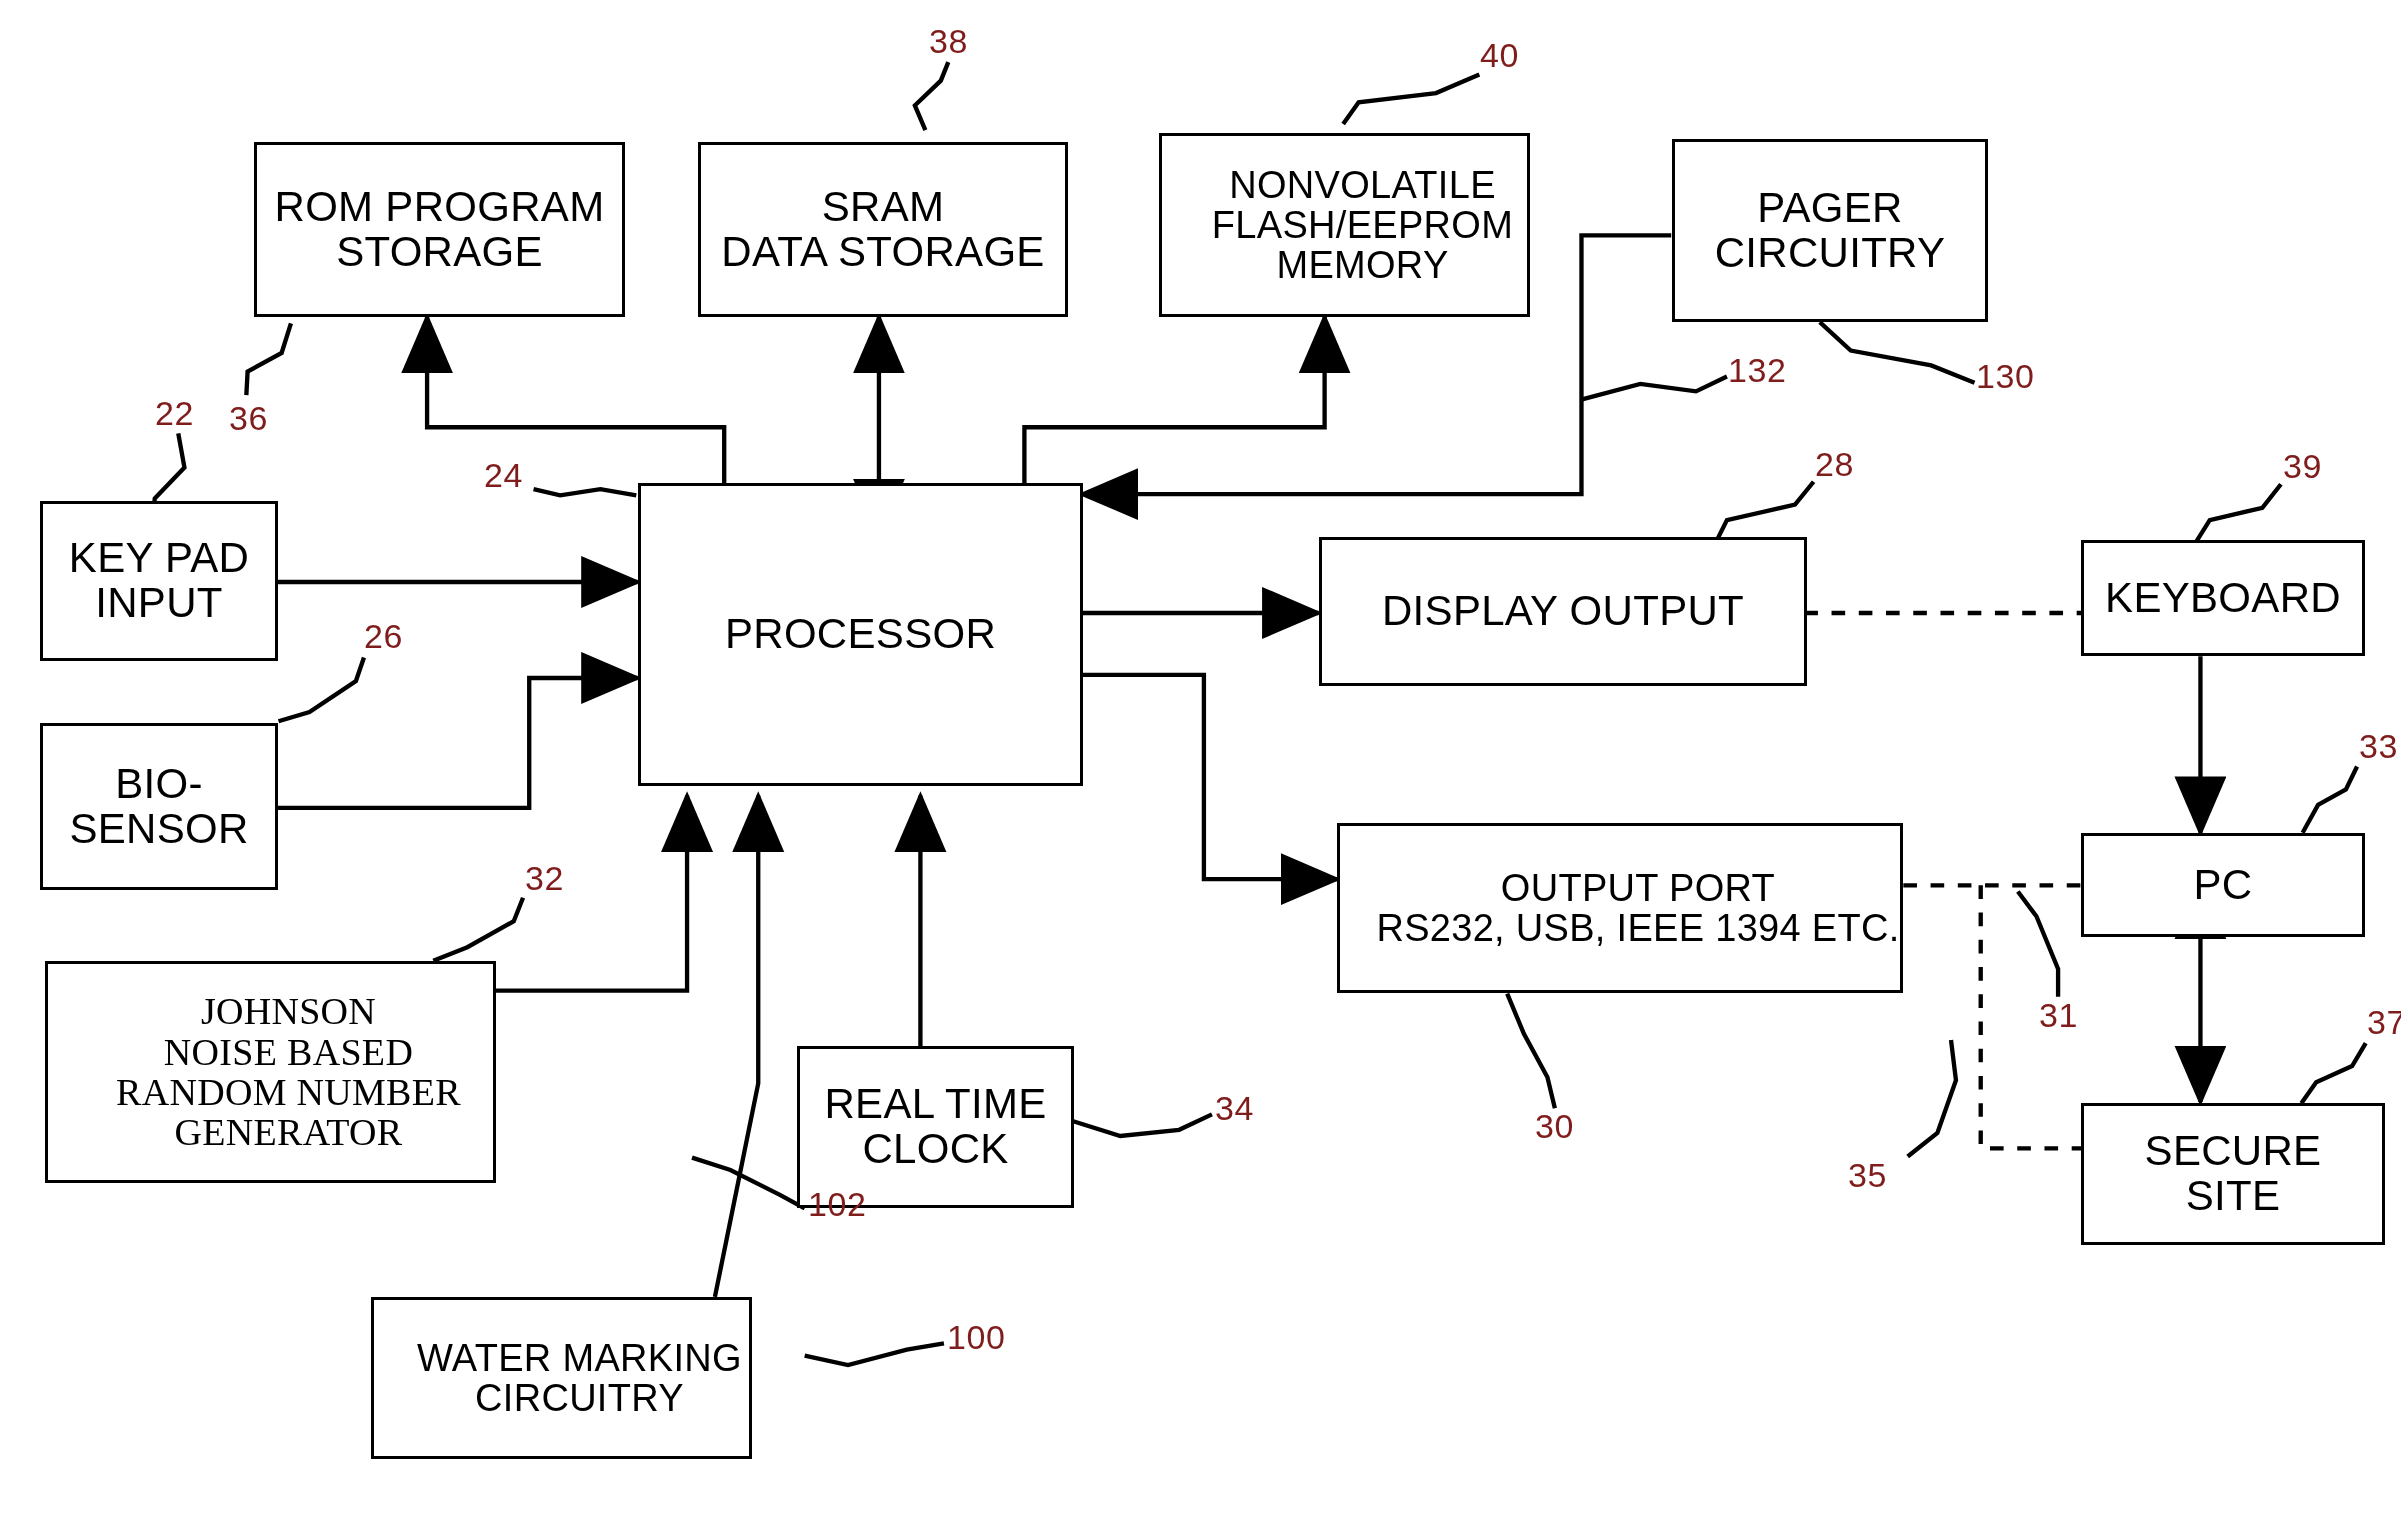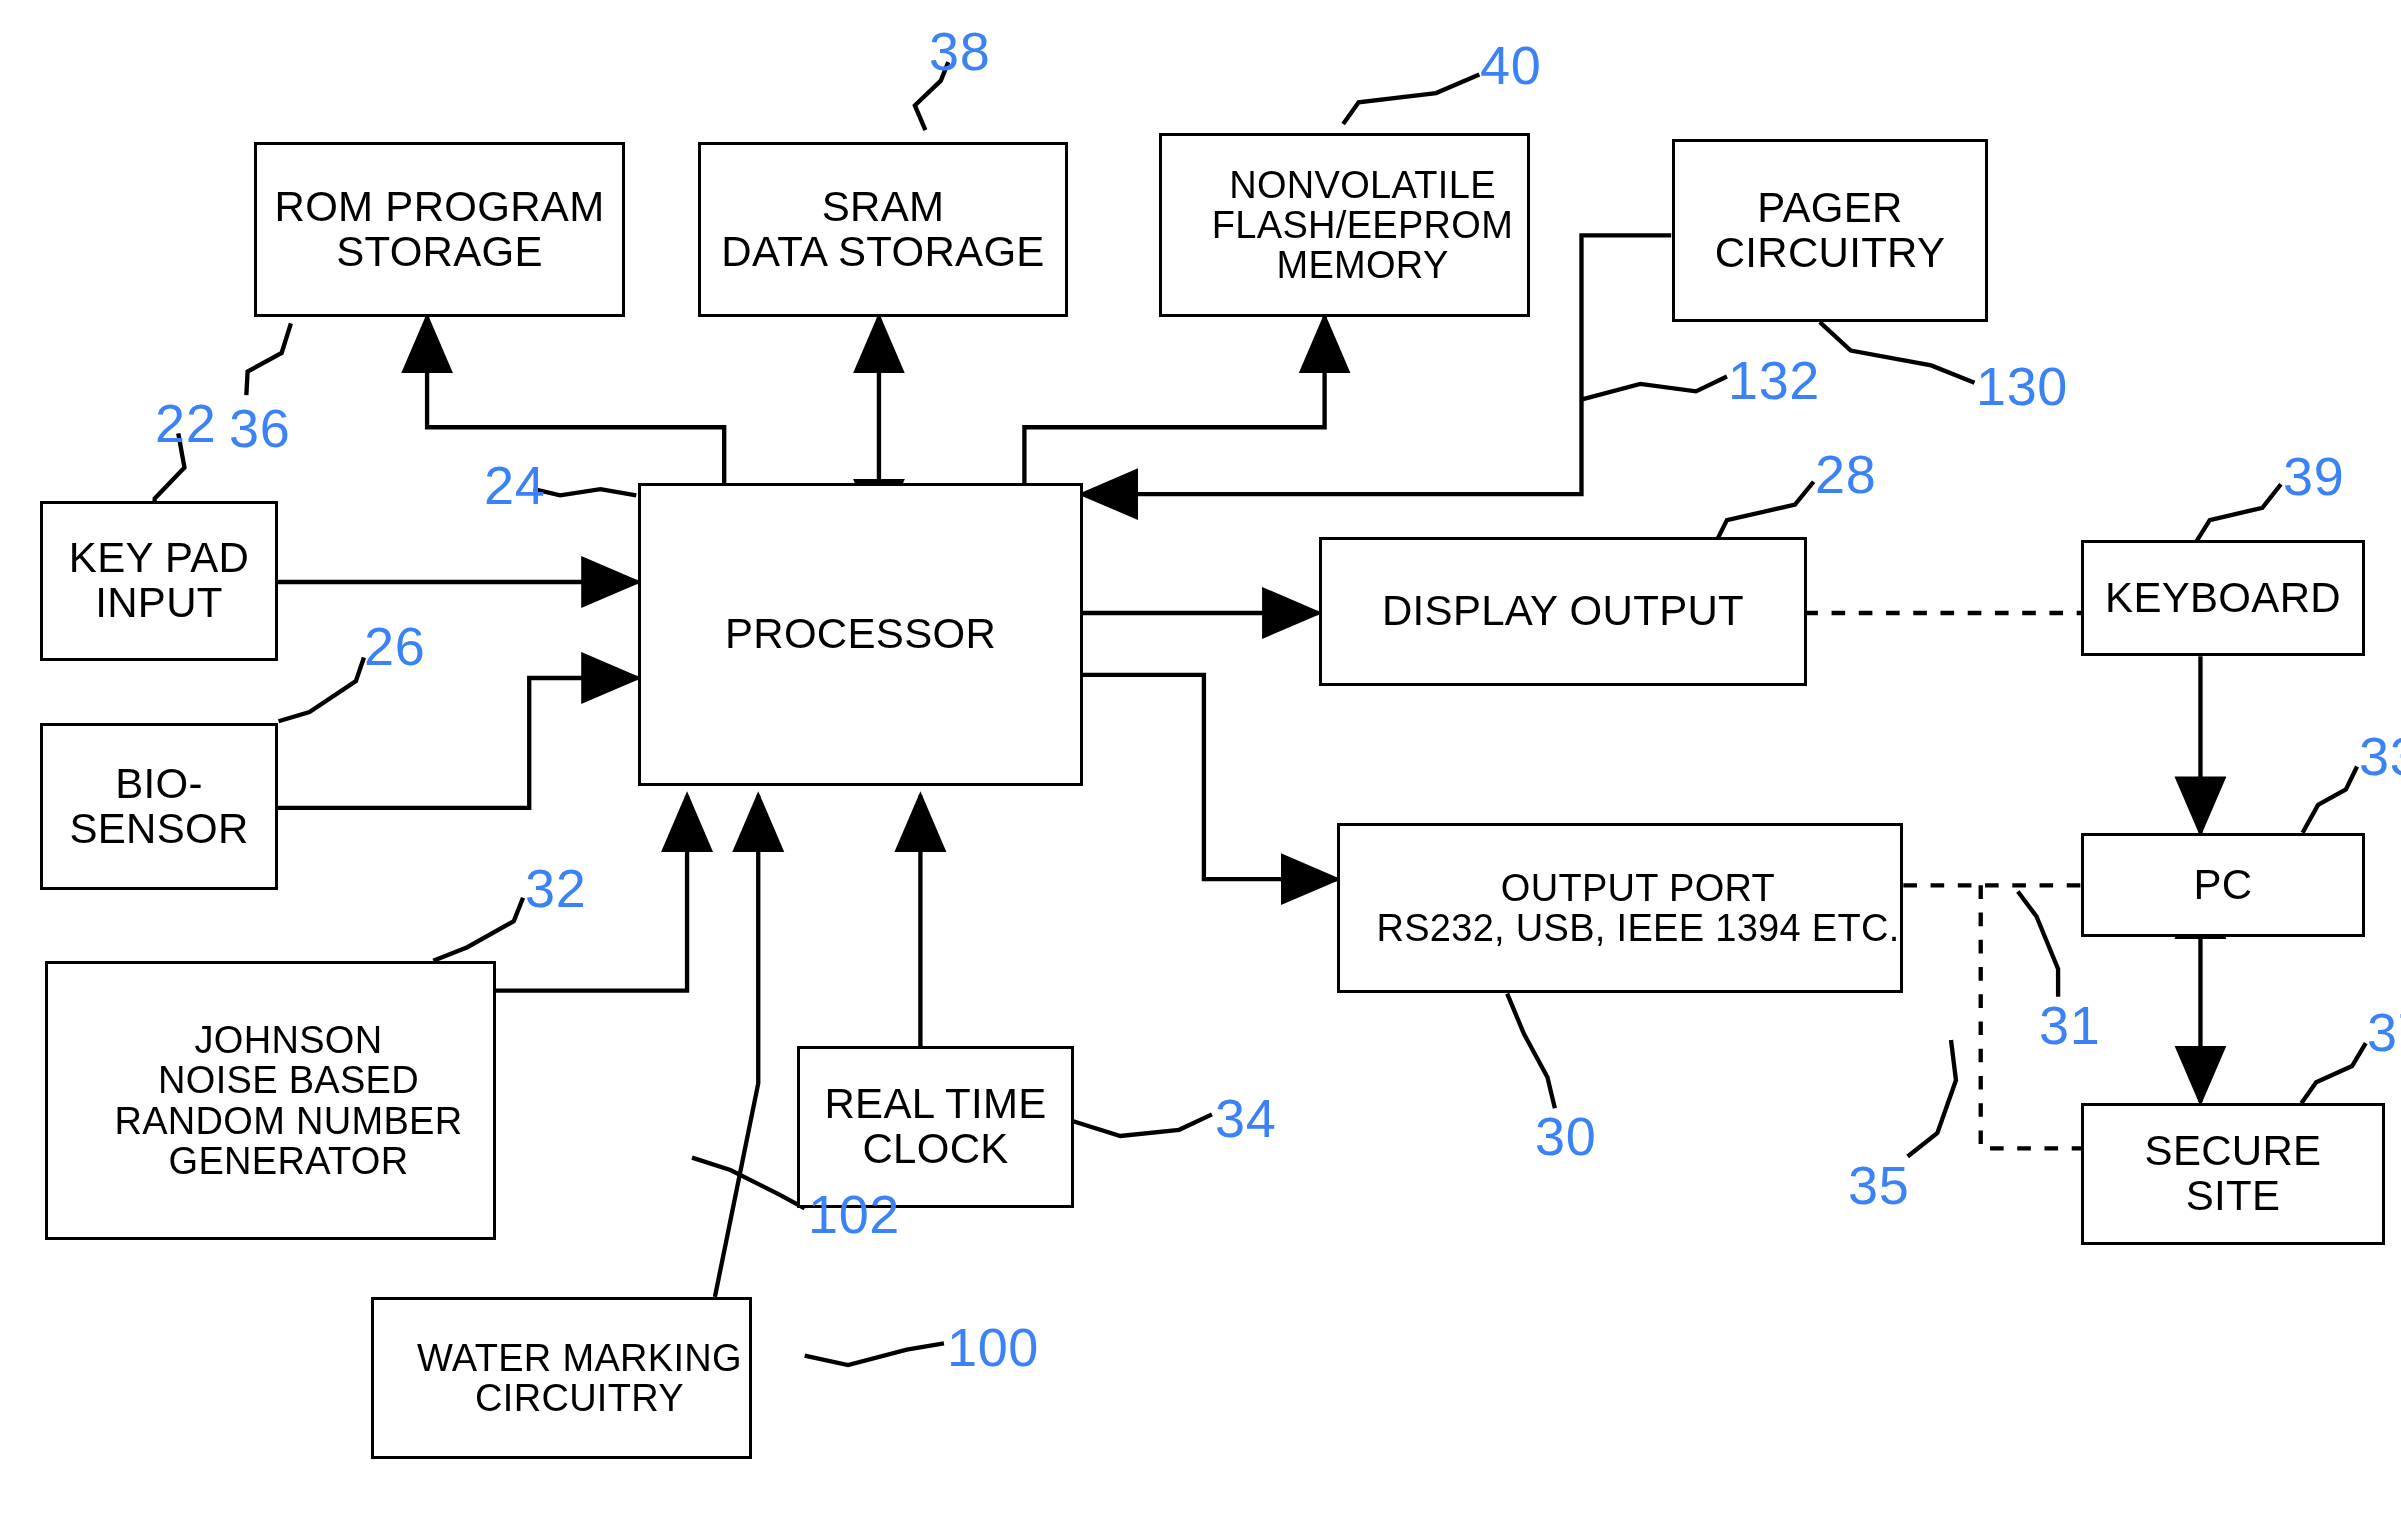--- a/index.html
+++ b/index.html
@@ -35,22 +35,22 @@
     text-align: center;
     line-height: 1.06;
     letter-spacing: 0.3px;
   }
   .blk .ln {
     display: block;
     white-space: nowrap;
   }
   .reflabel {
     position: absolute;
-    color: #3b82f6;
-    font-size: 54px;
+    color: #7f1d1d;
+    font-size: 34px;
     line-height: 1;
     white-space: nowrap;
     letter-spacing: 0.6px;
   }
   
   .f-lg  { font-size: 42px; }
   .f-md  { font-size: 38px; padding-left: 36px; }
 </style>
 </head>
 <body>
@@ -151,21 +151,21 @@
   <div class="blk f-lg" style="left:40px; top:501px; width:238px; height:160px;">
     <span class="ln">KEY PAD</span>
     <span class="ln">INPUT</span>
   </div>
 
   <div class="blk f-lg" style="left:40px; top:723px; width:238px; height:167px;">
     <span class="ln">BIO-</span>
     <span class="ln">SENSOR</span>
   </div>
 
-  <div class="blk f-md" style="left:45px; top:961px; width:451px; height:279px;">
+  <div class="blk f-md" style="left:45px; top:961px; width:451px; height:222px;font-family:Liberation Serif, serif;">
     <span class="ln">JOHNSON</span>
     <span class="ln">NOISE BASED</span>
     <span class="ln">RANDOM NUMBER</span>
     <span class="ln">GENERATOR</span>
   </div>
 
   <div class="blk f-lg" style="left:797px; top:1046px; width:277px; height:162px;">
     <span class="ln">REAL TIME</span>
     <span class="ln">CLOCK</span>
   </div>

